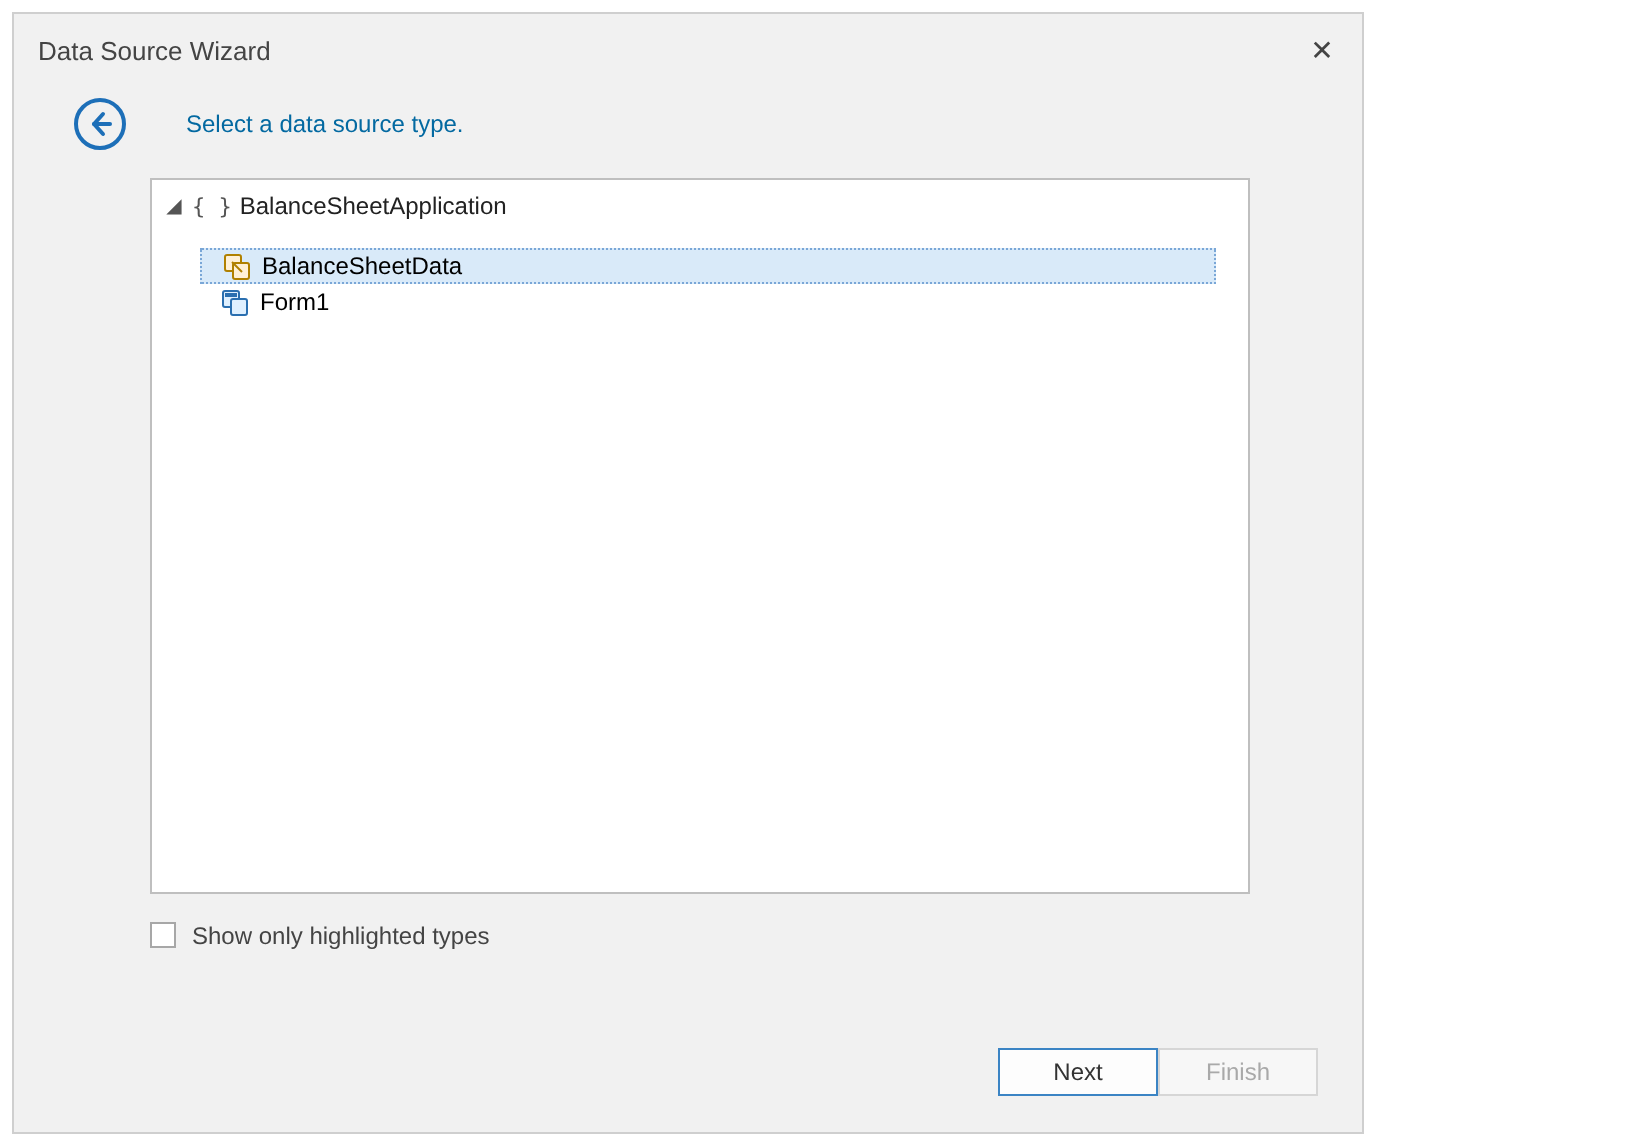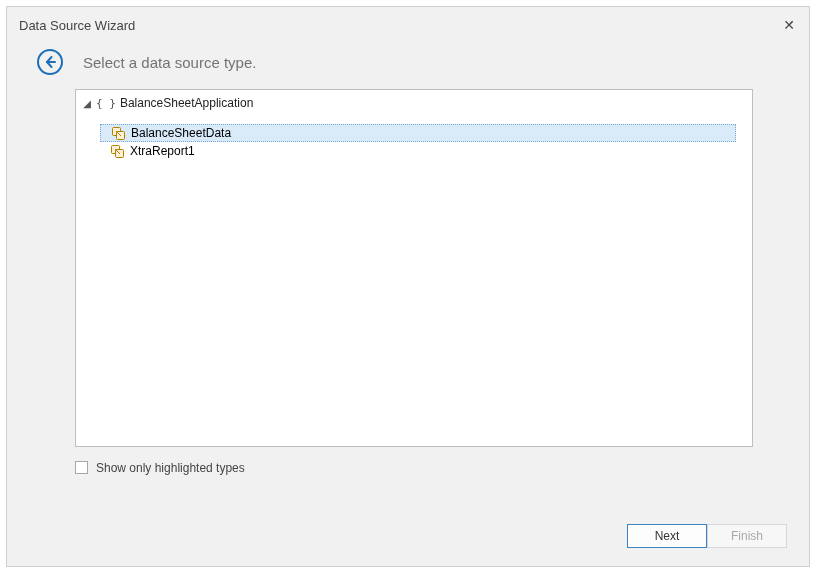--- a/index.html
+++ b/index.html
@@ -7,21 +7,21 @@
   body {
     font-family: "Segoe UI", Tahoma, Arial, sans-serif;
     font-size: 12px;
     background: #fff;
     width: 816px;
     height: 573px;
   }
   .window {
     position: absolute;
     left: 6px; top: 6px;
-    width: 804px; height: 561px;
+    width: 676px; height: 561px;
     background: #f1f1f1;
     border: 1px solid #cfcfcf;
   }
   .titlebar {
     position: relative;
     height: 36px;
     padding: 0 12px;
     display: flex;
     align-items: center;
     color: #444;
@@ -45,23 +45,23 @@
     width: 26px; height: 26px;
     border: 2px solid #1d6fb8;
     border-radius: 50%;
     display:flex; align-items:center; justify-content:center;
     color:#1d6fb8;
     cursor:pointer;
     background:#f1f1f1;
   }
   .back-btn svg { display:block; }
   .instruction {
-    margin-left: 20px;
-    color:#737373;
-    font-size:15px;
+    margin-left: 30px;
+    color:#0369a1;
+    font-size:12px;
   }
   .tree-panel {
     margin: 0 56px 0 68px;
     height: 358px;
     background:#ffffff;
     border:1px solid #bfbfbf;
     overflow:auto;
     padding-top:4px;
   }
   .tree-root {
@@ -196,26 +196,26 @@
                     <line x1="4" y1="4" x2="9" y2="9" stroke="#b08000" stroke-width="1"></line>
                   </svg>
                 </span>
                 <span>BalanceSheetData</span>
               </div>
             </li>
             <li class="child-row">
               <div class="child-inner">
                 <span class="node-icon">
                   <svg width="13" height="13" viewBox="0 0 13 13">
-                    <rect x="0.5" y="0.5" width="8" height="8" rx="1" fill="#fff0d6" stroke="#b08000"></rect>
-                    <rect x="4.5" y="4.5" width="8" height="8" rx="1" fill="#fff0d6" stroke="#b08000"></rect>
-                    <line x1="4" y1="4" x2="9" y2="9" stroke="#b08000" stroke-width="1"></line>
+                    <rect x="0.5" y="0.5" width="8" height="8" rx="1" fill="#dff0ff" stroke="#2a6fb0"></rect>
+                    <rect x="4.5" y="4.5" width="8" height="8" rx="1" fill="#dff0ff" stroke="#2a6fb0"></rect>
+                    <rect x="1.5" y="1.5" width="6" height="2" fill="#2a6fb0"></rect>
                   </svg>
                 </span>
-                <span>XtraReport1</span>
+                <span>Form1</span>
               </div>
             </li>
           </ul>
       </li>
     </ul>
   </div>
 
   <div class="checkbox-row">
     <div class="checkbox"></div>
     <span>Show only highlighted types</span>

